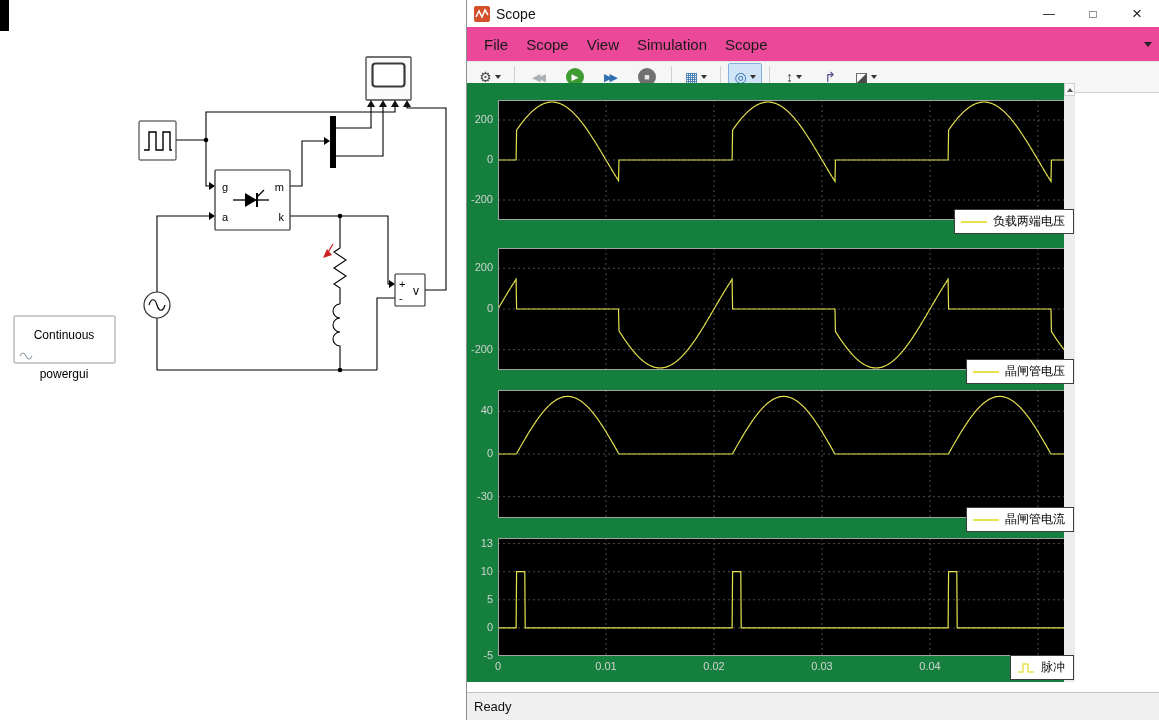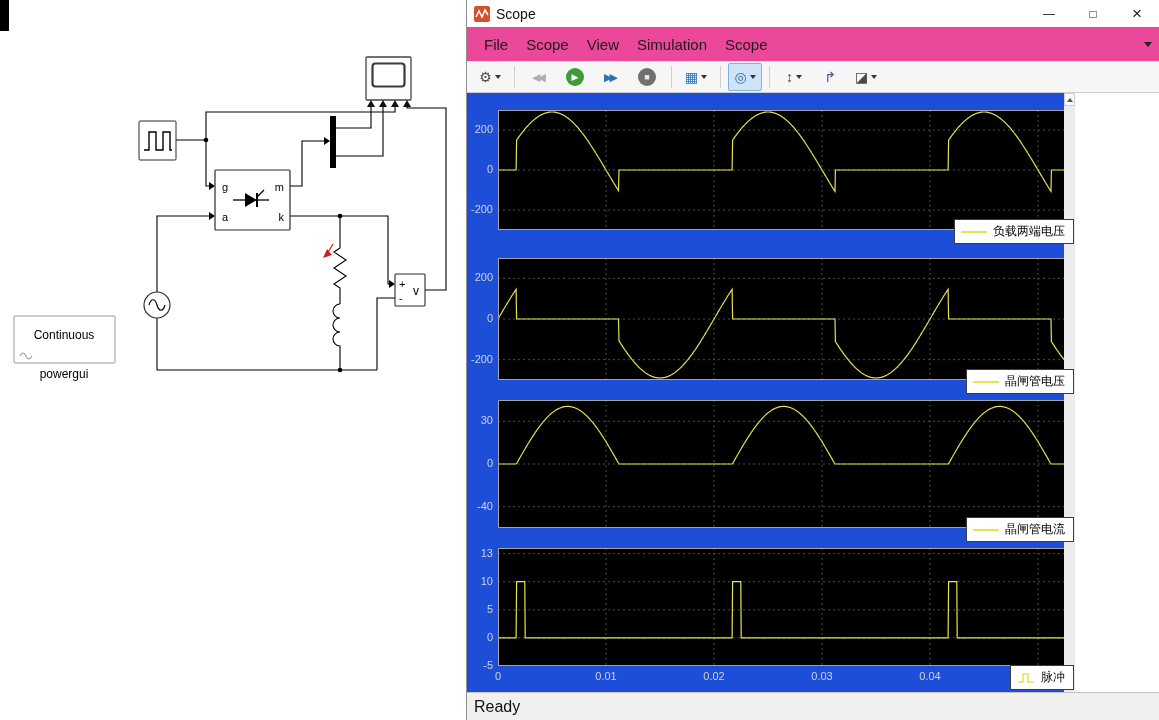--- a/index.html
+++ b/index.html
@@ -28,36 +28,36 @@
           border:1px solid transparent;border-radius:2px;padding:0 3px}
   .tb-btn.selected{background:#cfe4f7;border-color:#7fb2e0}
   .tb-glyph{font-size:14px;line-height:1}
   .tb-glyph.tight{letter-spacing:-3px;font-size:11px;margin-right:3px}
   .tb-caret{width:0;height:0;border-left:3.5px solid transparent;border-right:3.5px solid transparent;
             border-top:4px solid #333;margin-left:3px}
   .tb-sep{width:1px;height:22px;background:#d0d0d0;margin:0 5px}
   .tb-circle{width:18px;height:18px;border-radius:50%;display:flex;align-items:center;justify-content:center;
              font-size:9px;color:#fff}
 
-  .canvas{position:absolute;left:0;top:93px;width:608px;height:599px;background:#1d4ed8;overflow:hidden}
+  .canvas{position:absolute;left:0;top:83px;width:608px;height:599px;background:#15803d;overflow:hidden}
   .ylabel{position:absolute;width:28px;text-align:right;font-size:11px;color:#d2d2d2}
   .xlabel{position:absolute;width:44px;text-align:center;font-size:11px;color:#d2d2d2}
   .legend{position:absolute;right:1px;background:#fff;border:1px solid #3c3c3c;display:flex;align-items:center;
           gap:6px;padding:3px 8px 3px 6px;z-index:5}
   .legend-line{display:inline-block;width:26px;height:0;border-top:2px solid #e6e34e}
   .legend-text{font-size:12px;color:#000;white-space:nowrap}
   .scrollbar{position:absolute;right:0;top:0;width:11px;height:599px;background:#ececec;z-index:2}
   .sb-arrow{height:13px;background:#f8f8f8;border:1px solid #cfcfcf;box-sizing:border-box;
             display:flex;align-items:center;justify-content:center}
   .sb-tri{width:0;height:0;border-left:3px solid transparent;border-right:3px solid transparent;
           border-bottom:4px solid #555}
 
   .statusbar{position:absolute;left:0;bottom:0;width:693px;height:28px;background:#f0f0f0;
              border-top:1px solid #c4c4c4;display:flex;align-items:center;box-sizing:border-box;
-             font-size:16px;color:#111}
+             font-size:13px;color:#111}
   .status-ready{padding-left:7px}
   .status-cells{margin-left:auto;display:flex;height:100%}
   .status-cell{display:flex;align-items:center;padding:0 9px;border-left:1px solid #a0a0a0;background:#f0f0f0}
 </style>
 </head>
 <body>
 
 <div class="model-area">
   <svg id="model-svg" width="466" height="720">
     <rect x="0" y="0" width="9" height="31" fill="#000"></rect>
@@ -270,23 +270,23 @@
         <line x1="216.00000000000003" y1="0" x2="216.00000000000003" y2="128" stroke="#4c4c4c" stroke-dasharray="2 3"></line>
         <line x1="324" y1="0" x2="324" y2="128" stroke="#4c4c4c" stroke-dasharray="2 3"></line>
         <line x1="432.00000000000006" y1="0" x2="432.00000000000006" y2="128" stroke="#4c4c4c" stroke-dasharray="2 3"></line>
         <line x1="540" y1="0" x2="540" y2="128" stroke="#4c4c4c" stroke-dasharray="2 3"></line>
         <line x1="0" y1="21.333333333333332" x2="648" y2="21.333333333333332" stroke="#4c4c4c" stroke-dasharray="2 3"></line>
         <line x1="0" y1="64" x2="648" y2="64" stroke="#4c4c4c" stroke-dasharray="2 3"></line>
         <line x1="0" y1="106.66666666666667" x2="648" y2="106.66666666666667" stroke="#4c4c4c" stroke-dasharray="2 3"></line>
         <path d="M0.0,64.0L0.4,64.0L0.9,64.0L1.3,64.0L1.7,64.0L2.2,64.0L2.6,64.0L3.0,64.0L3.5,64.0L3.9,64.0L4.3,64.0L4.8,64.0L5.2,64.0L5.6,64.0L6.0,64.0L6.5,64.0L6.9,64.0L7.3,64.0L7.8,64.0L8.2,64.0L8.6,64.0L9.1,64.0L9.5,64.0L9.9,64.0L10.4,64.0L10.8,64.0L11.2,64.0L11.7,64.0L12.1,64.0L12.5,64.0L13.0,64.0L13.4,64.0L13.8,64.0L14.3,64.0L14.7,64.0L15.1,64.0L15.6,64.0L16.0,64.0L16.4,64.0L16.8,64.0L17.3,64.0L17.7,64.0L18.1,64.0L18.6,63.6L19.0,62.9L19.4,62.1L19.9,61.3L20.3,60.6L20.7,59.8L21.2,59.1L21.6,58.3L22.0,57.5L22.5,56.8L22.9,56.0L23.3,55.3L23.8,54.5L24.2,53.8L24.6,53.0L25.1,52.3L25.5,51.5L25.9,50.8L26.4,50.0L26.8,49.3L27.2,48.6L27.6,47.8L28.1,47.1L28.5,46.4L28.9,45.7L29.4,44.9L29.8,44.2L30.2,43.5L30.7,42.8L31.1,42.1L31.5,41.4L32.0,40.7L32.4,40.0L32.8,39.3L33.3,38.6L33.7,37.9L34.1,37.3L34.6,36.6L35.0,35.9L35.4,35.3L35.9,34.6L36.3,33.9L36.7,33.3L37.2,32.7L37.6,32.0L38.0,31.4L38.4,30.8L38.9,30.1L39.3,29.5L39.7,28.9L40.2,28.3L40.6,27.7L41.0,27.1L41.5,26.6L41.9,26.0L42.3,25.4L42.8,24.8L43.2,24.3L43.6,23.7L44.1,23.2L44.5,22.7L44.9,22.1L45.4,21.6L45.8,21.1L46.2,20.6L46.7,20.1L47.1,19.6L47.5,19.1L48.0,18.7L48.4,18.2L48.8,17.7L49.2,17.3L49.7,16.8L50.1,16.4L50.5,16.0L51.0,15.6L51.4,15.2L51.8,14.8L52.3,14.4L52.7,14.0L53.1,13.6L53.6,13.3L54.0,12.9L54.4,12.5L54.9,12.2L55.3,11.9L55.7,11.6L56.2,11.3L56.6,11.0L57.0,10.7L57.5,10.4L57.9,10.1L58.3,9.8L58.8,9.6L59.2,9.3L59.6,9.1L60.0,8.9L60.5,8.7L60.9,8.5L61.3,8.3L61.8,8.1L62.2,7.9L62.6,7.7L63.1,7.6L63.5,7.4L63.9,7.3L64.4,7.2L64.8,7.0L65.2,6.9L65.7,6.8L66.1,6.7L66.5,6.7L67.0,6.6L67.4,6.5L67.8,6.5L68.3,6.5L68.7,6.4L69.1,6.4L69.6,6.4L70.0,6.4L70.4,6.4L70.8,6.4L71.3,6.5L71.7,6.5L72.1,6.6L72.6,6.6L73.0,6.7L73.4,6.8L73.9,6.9L74.3,7.0L74.7,7.1L75.2,7.2L75.6,7.4L76.0,7.5L76.5,7.6L76.9,7.8L77.3,8.0L77.8,8.2L78.2,8.4L78.6,8.6L79.1,8.8L79.5,9.0L79.9,9.2L80.4,9.5L80.8,9.7L81.2,10.0L81.6,10.2L82.1,10.5L82.5,10.8L82.9,11.1L83.4,11.4L83.8,11.7L84.2,12.0L84.7,12.4L85.1,12.7L85.5,13.1L86.0,13.4L86.4,13.8L86.8,14.2L87.3,14.6L87.7,15.0L88.1,15.4L88.6,15.8L89.0,16.2L89.4,16.6L89.9,17.1L90.3,17.5L90.7,18.0L91.2,18.4L91.6,18.9L92.0,19.4L92.4,19.9L92.9,20.4L93.3,20.9L93.7,21.4L94.2,21.9L94.6,22.4L95.0,22.9L95.5,23.5L95.9,24.0L96.3,24.6L96.8,25.1L97.2,25.7L97.6,26.3L98.1,26.8L98.5,27.4L98.9,28.0L99.4,28.6L99.8,29.2L100.2,29.8L100.7,30.5L101.1,31.1L101.5,31.7L102.0,32.3L102.4,33.0L102.8,33.6L103.2,34.3L103.7,34.9L104.1,35.6L104.5,36.3L105.0,36.9L105.4,37.6L105.8,38.3L106.3,39.0L106.7,39.6L107.1,40.3L107.6,41.0L108.0,41.7L108.4,42.4L108.9,43.2L109.3,43.9L109.7,44.6L110.2,45.3L110.6,46.0L111.0,46.7L111.5,47.5L111.9,48.2L112.3,48.9L112.8,49.7L113.2,50.4L113.6,51.2L114.0,51.9L114.5,52.6L114.9,53.4L115.3,54.1L115.8,54.9L116.2,55.6L116.6,56.4L117.1,57.2L117.5,57.9L117.9,58.7L118.4,59.4L118.8,60.2L119.2,61.0L119.7,61.7L120.1,62.5L120.5,63.2L121.0,64.0L121.4,64.0L121.8,64.0L122.3,64.0L122.7,64.0L123.1,64.0L123.6,64.0L124.0,64.0L124.4,64.0L124.8,64.0L125.3,64.0L125.7,64.0L126.1,64.0L126.6,64.0L127.0,64.0L127.4,64.0L127.9,64.0L128.3,64.0L128.7,64.0L129.2,64.0L129.6,64.0L130.0,64.0L130.5,64.0L130.9,64.0L131.3,64.0L131.8,64.0L132.2,64.0L132.6,64.0L133.1,64.0L133.5,64.0L133.9,64.0L134.4,64.0L134.8,64.0L135.2,64.0L135.6,64.0L136.1,64.0L136.5,64.0L136.9,64.0L137.4,64.0L137.8,64.0L138.2,64.0L138.7,64.0L139.1,64.0L139.5,64.0L140.0,64.0L140.4,64.0L140.8,64.0L141.3,64.0L141.7,64.0L142.1,64.0L142.6,64.0L143.0,64.0L143.4,64.0L143.9,64.0L144.3,64.0L144.7,64.0L145.2,64.0L145.6,64.0L146.0,64.0L146.4,64.0L146.9,64.0L147.3,64.0L147.7,64.0L148.2,64.0L148.6,64.0L149.0,64.0L149.5,64.0L149.9,64.0L150.3,64.0L150.8,64.0L151.2,64.0L151.6,64.0L152.1,64.0L152.5,64.0L152.9,64.0L153.4,64.0L153.8,64.0L154.2,64.0L154.7,64.0L155.1,64.0L155.5,64.0L156.0,64.0L156.4,64.0L156.8,64.0L157.2,64.0L157.7,64.0L158.1,64.0L158.5,64.0L159.0,64.0L159.4,64.0L159.8,64.0L160.3,64.0L160.7,64.0L161.1,64.0L161.6,64.0L162.0,64.0L162.4,64.0L162.9,64.0L163.3,64.0L163.7,64.0L164.2,64.0L164.6,64.0L165.0,64.0L165.5,64.0L165.9,64.0L166.3,64.0L166.8,64.0L167.2,64.0L167.6,64.0L168.0,64.0L168.5,64.0L168.9,64.0L169.3,64.0L169.8,64.0L170.2,64.0L170.6,64.0L171.1,64.0L171.5,64.0L171.9,64.0L172.4,64.0L172.8,64.0L173.2,64.0L173.7,64.0L174.1,64.0L174.5,64.0L175.0,64.0L175.4,64.0L175.8,64.0L176.3,64.0L176.7,64.0L177.1,64.0L177.6,64.0L178.0,64.0L178.4,64.0L178.8,64.0L179.3,64.0L179.7,64.0L180.1,64.0L180.6,64.0L181.0,64.0L181.4,64.0L181.9,64.0L182.3,64.0L182.7,64.0L183.2,64.0L183.6,64.0L184.0,64.0L184.5,64.0L184.9,64.0L185.3,64.0L185.8,64.0L186.2,64.0L186.6,64.0L187.1,64.0L187.5,64.0L187.9,64.0L188.4,64.0L188.8,64.0L189.2,64.0L189.6,64.0L190.1,64.0L190.5,64.0L190.9,64.0L191.4,64.0L191.8,64.0L192.2,64.0L192.7,64.0L193.1,64.0L193.5,64.0L194.0,64.0L194.4,64.0L194.8,64.0L195.3,64.0L195.7,64.0L196.1,64.0L196.6,64.0L197.0,64.0L197.4,64.0L197.9,64.0L198.3,64.0L198.7,64.0L199.2,64.0L199.6,64.0L200.0,64.0L200.4,64.0L200.9,64.0L201.3,64.0L201.7,64.0L202.2,64.0L202.6,64.0L203.0,64.0L203.5,64.0L203.9,64.0L204.3,64.0L204.8,64.0L205.2,64.0L205.6,64.0L206.1,64.0L206.5,64.0L206.9,64.0L207.4,64.0L207.8,64.0L208.2,64.0L208.7,64.0L209.1,64.0L209.5,64.0L210.0,64.0L210.4,64.0L210.8,64.0L211.2,64.0L211.7,64.0L212.1,64.0L212.5,64.0L213.0,64.0L213.4,64.0L213.8,64.0L214.3,64.0L214.7,64.0L215.1,64.0L215.6,64.0L216.0,64.0L216.4,64.0L216.9,64.0L217.3,64.0L217.7,64.0L218.2,64.0L218.6,64.0L219.0,64.0L219.5,64.0L219.9,64.0L220.3,64.0L220.8,64.0L221.2,64.0L221.6,64.0L222.0,64.0L222.5,64.0L222.9,64.0L223.3,64.0L223.8,64.0L224.2,64.0L224.6,64.0L225.1,64.0L225.5,64.0L225.9,64.0L226.4,64.0L226.8,64.0L227.2,64.0L227.7,64.0L228.1,64.0L228.5,64.0L229.0,64.0L229.4,64.0L229.8,64.0L230.3,64.0L230.7,64.0L231.1,64.0L231.6,64.0L232.0,64.0L232.4,64.0L232.8,64.0L233.3,64.0L233.7,64.0L234.1,64.0L234.6,63.6L235.0,62.9L235.4,62.1L235.9,61.3L236.3,60.6L236.7,59.8L237.2,59.1L237.6,58.3L238.0,57.5L238.5,56.8L238.9,56.0L239.3,55.3L239.8,54.5L240.2,53.8L240.6,53.0L241.1,52.3L241.5,51.5L241.9,50.8L242.4,50.0L242.8,49.3L243.2,48.6L243.6,47.8L244.1,47.1L244.5,46.4L244.9,45.7L245.4,44.9L245.8,44.2L246.2,43.5L246.7,42.8L247.1,42.1L247.5,41.4L248.0,40.7L248.4,40.0L248.8,39.3L249.3,38.6L249.7,37.9L250.1,37.3L250.6,36.6L251.0,35.9L251.4,35.3L251.9,34.6L252.3,33.9L252.7,33.3L253.2,32.7L253.6,32.0L254.0,31.4L254.4,30.8L254.9,30.1L255.3,29.5L255.7,28.9L256.2,28.3L256.6,27.7L257.0,27.1L257.5,26.6L257.9,26.0L258.3,25.4L258.8,24.8L259.2,24.3L259.6,23.7L260.1,23.2L260.5,22.7L260.9,22.1L261.4,21.6L261.8,21.1L262.2,20.6L262.7,20.1L263.1,19.6L263.5,19.1L264.0,18.7L264.4,18.2L264.8,17.7L265.2,17.3L265.7,16.8L266.1,16.4L266.5,16.0L267.0,15.6L267.4,15.2L267.8,14.8L268.3,14.4L268.7,14.0L269.1,13.6L269.6,13.3L270.0,12.9L270.4,12.5L270.9,12.2L271.3,11.9L271.7,11.6L272.2,11.3L272.6,11.0L273.0,10.7L273.5,10.4L273.9,10.1L274.3,9.8L274.8,9.6L275.2,9.3L275.6,9.1L276.0,8.9L276.5,8.7L276.9,8.5L277.3,8.3L277.8,8.1L278.2,7.9L278.6,7.7L279.1,7.6L279.5,7.4L279.9,7.3L280.4,7.2L280.8,7.0L281.2,6.9L281.7,6.8L282.1,6.7L282.5,6.7L283.0,6.6L283.4,6.5L283.8,6.5L284.3,6.5L284.7,6.4L285.1,6.4L285.6,6.4L286.0,6.4L286.4,6.4L286.8,6.4L287.3,6.5L287.7,6.5L288.1,6.6L288.6,6.6L289.0,6.7L289.4,6.8L289.9,6.9L290.3,7.0L290.7,7.1L291.2,7.2L291.6,7.4L292.0,7.5L292.5,7.6L292.9,7.8L293.3,8.0L293.8,8.2L294.2,8.4L294.6,8.6L295.1,8.8L295.5,9.0L295.9,9.2L296.4,9.5L296.8,9.7L297.2,10.0L297.6,10.2L298.1,10.5L298.5,10.8L298.9,11.1L299.4,11.4L299.8,11.7L300.2,12.0L300.7,12.4L301.1,12.7L301.5,13.1L302.0,13.4L302.4,13.8L302.8,14.2L303.3,14.6L303.7,15.0L304.1,15.4L304.6,15.8L305.0,16.2L305.4,16.6L305.9,17.1L306.3,17.5L306.7,18.0L307.2,18.4L307.6,18.9L308.0,19.4L308.4,19.9L308.9,20.4L309.3,20.9L309.7,21.4L310.2,21.9L310.6,22.4L311.0,22.9L311.5,23.5L311.9,24.0L312.3,24.6L312.8,25.1L313.2,25.7L313.6,26.3L314.1,26.8L314.5,27.4L314.9,28.0L315.4,28.6L315.8,29.2L316.2,29.8L316.7,30.5L317.1,31.1L317.5,31.7L318.0,32.3L318.4,33.0L318.8,33.6L319.2,34.3L319.7,34.9L320.1,35.6L320.5,36.3L321.0,36.9L321.4,37.6L321.8,38.3L322.3,39.0L322.7,39.6L323.1,40.3L323.6,41.0L324.0,41.7L324.4,42.4L324.9,43.2L325.3,43.9L325.7,44.6L326.2,45.3L326.6,46.0L327.0,46.7L327.5,47.5L327.9,48.2L328.3,48.9L328.8,49.7L329.2,50.4L329.6,51.2L330.0,51.9L330.5,52.6L330.9,53.4L331.3,54.1L331.8,54.9L332.2,55.6L332.6,56.4L333.1,57.2L333.5,57.9L333.9,58.7L334.4,59.4L334.8,60.2L335.2,61.0L335.7,61.7L336.1,62.5L336.5,63.2L337.0,64.0L337.4,64.0L337.8,64.0L338.3,64.0L338.7,64.0L339.1,64.0L339.6,64.0L340.0,64.0L340.4,64.0L340.8,64.0L341.3,64.0L341.7,64.0L342.1,64.0L342.6,64.0L343.0,64.0L343.4,64.0L343.9,64.0L344.3,64.0L344.7,64.0L345.2,64.0L345.6,64.0L346.0,64.0L346.5,64.0L346.9,64.0L347.3,64.0L347.8,64.0L348.2,64.0L348.6,64.0L349.1,64.0L349.5,64.0L349.9,64.0L350.4,64.0L350.8,64.0L351.2,64.0L351.6,64.0L352.1,64.0L352.5,64.0L352.9,64.0L353.4,64.0L353.8,64.0L354.2,64.0L354.7,64.0L355.1,64.0L355.5,64.0L356.0,64.0L356.4,64.0L356.8,64.0L357.3,64.0L357.7,64.0L358.1,64.0L358.6,64.0L359.0,64.0L359.4,64.0L359.9,64.0L360.3,64.0L360.7,64.0L361.2,64.0L361.6,64.0L362.0,64.0L362.4,64.0L362.9,64.0L363.3,64.0L363.7,64.0L364.2,64.0L364.6,64.0L365.0,64.0L365.5,64.0L365.9,64.0L366.3,64.0L366.8,64.0L367.2,64.0L367.6,64.0L368.1,64.0L368.5,64.0L368.9,64.0L369.4,64.0L369.8,64.0L370.2,64.0L370.7,64.0L371.1,64.0L371.5,64.0L372.0,64.0L372.4,64.0L372.8,64.0L373.2,64.0L373.7,64.0L374.1,64.0L374.5,64.0L375.0,64.0L375.4,64.0L375.8,64.0L376.3,64.0L376.7,64.0L377.1,64.0L377.6,64.0L378.0,64.0L378.4,64.0L378.9,64.0L379.3,64.0L379.7,64.0L380.2,64.0L380.6,64.0L381.0,64.0L381.5,64.0L381.9,64.0L382.3,64.0L382.8,64.0L383.2,64.0L383.6,64.0L384.0,64.0L384.5,64.0L384.9,64.0L385.3,64.0L385.8,64.0L386.2,64.0L386.6,64.0L387.1,64.0L387.5,64.0L387.9,64.0L388.4,64.0L388.8,64.0L389.2,64.0L389.7,64.0L390.1,64.0L390.5,64.0L391.0,64.0L391.4,64.0L391.8,64.0L392.3,64.0L392.7,64.0L393.1,64.0L393.6,64.0L394.0,64.0L394.4,64.0L394.8,64.0L395.3,64.0L395.7,64.0L396.1,64.0L396.6,64.0L397.0,64.0L397.4,64.0L397.9,64.0L398.3,64.0L398.7,64.0L399.2,64.0L399.6,64.0L400.0,64.0L400.5,64.0L400.9,64.0L401.3,64.0L401.8,64.0L402.2,64.0L402.6,64.0L403.1,64.0L403.5,64.0L403.9,64.0L404.4,64.0L404.8,64.0L405.2,64.0L405.6,64.0L406.1,64.0L406.5,64.0L406.9,64.0L407.4,64.0L407.8,64.0L408.2,64.0L408.7,64.0L409.1,64.0L409.5,64.0L410.0,64.0L410.4,64.0L410.8,64.0L411.3,64.0L411.7,64.0L412.1,64.0L412.6,64.0L413.0,64.0L413.4,64.0L413.9,64.0L414.3,64.0L414.7,64.0L415.2,64.0L415.6,64.0L416.0,64.0L416.4,64.0L416.9,64.0L417.3,64.0L417.7,64.0L418.2,64.0L418.6,64.0L419.0,64.0L419.5,64.0L419.9,64.0L420.3,64.0L420.8,64.0L421.2,64.0L421.6,64.0L422.1,64.0L422.5,64.0L422.9,64.0L423.4,64.0L423.8,64.0L424.2,64.0L424.7,64.0L425.1,64.0L425.5,64.0L426.0,64.0L426.4,64.0L426.8,64.0L427.2,64.0L427.7,64.0L428.1,64.0L428.5,64.0L429.0,64.0L429.4,64.0L429.8,64.0L430.3,64.0L430.7,64.0L431.1,64.0L431.6,64.0L432.0,64.0L432.4,64.0L432.9,64.0L433.3,64.0L433.7,64.0L434.2,64.0L434.6,64.0L435.0,64.0L435.5,64.0L435.9,64.0L436.3,64.0L436.8,64.0L437.2,64.0L437.6,64.0L438.0,64.0L438.5,64.0L438.9,64.0L439.3,64.0L439.8,64.0L440.2,64.0L440.6,64.0L441.1,64.0L441.5,64.0L441.9,64.0L442.4,64.0L442.8,64.0L443.2,64.0L443.7,64.0L444.1,64.0L444.5,64.0L445.0,64.0L445.4,64.0L445.8,64.0L446.3,64.0L446.7,64.0L447.1,64.0L447.6,64.0L448.0,64.0L448.4,64.0L448.8,64.0L449.3,64.0L449.7,64.0L450.1,64.0L450.6,63.6L451.0,62.9L451.4,62.1L451.9,61.3L452.3,60.6L452.7,59.8L453.2,59.1L453.6,58.3L454.0,57.5L454.5,56.8L454.9,56.0L455.3,55.3L455.8,54.5L456.2,53.8L456.6,53.0L457.1,52.3L457.5,51.5L457.9,50.8L458.4,50.0L458.8,49.3L459.2,48.6L459.6,47.8L460.1,47.1L460.5,46.4L460.9,45.7L461.4,44.9L461.8,44.2L462.2,43.5L462.7,42.8L463.1,42.1L463.5,41.4L464.0,40.7L464.4,40.0L464.8,39.3L465.3,38.6L465.7,37.9L466.1,37.3L466.6,36.6L467.0,35.9L467.4,35.3L467.9,34.6L468.3,33.9L468.7,33.3L469.2,32.7L469.6,32.0L470.0,31.4L470.4,30.8L470.9,30.1L471.3,29.5L471.7,28.9L472.2,28.3L472.6,27.7L473.0,27.1L473.5,26.6L473.9,26.0L474.3,25.4L474.8,24.8L475.2,24.3L475.6,23.7L476.1,23.2L476.5,22.7L476.9,22.1L477.4,21.6L477.8,21.1L478.2,20.6L478.7,20.1L479.1,19.6L479.5,19.1L480.0,18.7L480.4,18.2L480.8,17.7L481.2,17.3L481.7,16.8L482.1,16.4L482.5,16.0L483.0,15.6L483.4,15.2L483.8,14.8L484.3,14.4L484.7,14.0L485.1,13.6L485.6,13.3L486.0,12.9L486.4,12.5L486.9,12.2L487.3,11.9L487.7,11.6L488.2,11.3L488.6,11.0L489.0,10.7L489.5,10.4L489.9,10.1L490.3,9.8L490.8,9.6L491.2,9.3L491.6,9.1L492.0,8.9L492.5,8.7L492.9,8.5L493.3,8.3L493.8,8.1L494.2,7.9L494.6,7.7L495.1,7.6L495.5,7.4L495.9,7.3L496.4,7.2L496.8,7.0L497.2,6.9L497.7,6.8L498.1,6.7L498.5,6.7L499.0,6.6L499.4,6.5L499.8,6.5L500.3,6.5L500.7,6.4L501.1,6.4L501.6,6.4L502.0,6.4L502.4,6.4L502.8,6.4L503.3,6.5L503.7,6.5L504.1,6.6L504.6,6.6L505.0,6.7L505.4,6.8L505.9,6.9L506.3,7.0L506.7,7.1L507.2,7.2L507.6,7.4L508.0,7.5L508.5,7.6L508.9,7.8L509.3,8.0L509.8,8.2L510.2,8.4L510.6,8.6L511.1,8.8L511.5,9.0L511.9,9.2L512.4,9.5L512.8,9.7L513.2,10.0L513.6,10.2L514.1,10.5L514.5,10.8L514.9,11.1L515.4,11.4L515.8,11.7L516.2,12.0L516.7,12.4L517.1,12.7L517.5,13.1L518.0,13.4L518.4,13.8L518.8,14.2L519.3,14.6L519.7,15.0L520.1,15.4L520.6,15.8L521.0,16.2L521.4,16.6L521.9,17.1L522.3,17.5L522.7,18.0L523.2,18.4L523.6,18.9L524.0,19.4L524.4,19.9L524.9,20.4L525.3,20.9L525.7,21.4L526.2,21.9L526.6,22.4L527.0,22.9L527.5,23.5L527.9,24.0L528.3,24.6L528.8,25.1L529.2,25.7L529.6,26.3L530.1,26.8L530.5,27.4L530.9,28.0L531.4,28.6L531.8,29.2L532.2,29.8L532.7,30.5L533.1,31.1L533.5,31.7L534.0,32.3L534.4,33.0L534.8,33.6L535.2,34.3L535.7,34.9L536.1,35.6L536.5,36.3L537.0,36.9L537.4,37.6L537.8,38.3L538.3,39.0L538.7,39.6L539.1,40.3L539.6,41.0L540.0,41.7L540.4,42.4L540.9,43.2L541.3,43.9L541.7,44.6L542.2,45.3L542.6,46.0L543.0,46.7L543.5,47.5L543.9,48.2L544.3,48.9L544.8,49.7L545.2,50.4L545.6,51.2L546.0,51.9L546.5,52.6L546.9,53.4L547.3,54.1L547.8,54.9L548.2,55.6L548.6,56.4L549.1,57.2L549.5,57.9L549.9,58.7L550.4,59.4L550.8,60.2L551.2,61.0L551.7,61.7L552.1,62.5L552.5,63.2L553.0,64.0L553.4,64.0L553.8,64.0L554.3,64.0L554.7,64.0L555.1,64.0L555.6,64.0L556.0,64.0L556.4,64.0L556.8,64.0L557.3,64.0L557.7,64.0L558.1,64.0L558.6,64.0L559.0,64.0L559.4,64.0L559.9,64.0L560.3,64.0L560.7,64.0L561.2,64.0L561.6,64.0L562.0,64.0L562.5,64.0L562.9,64.0L563.3,64.0L563.8,64.0L564.2,64.0L564.6,64.0L565.1,64.0L565.5,64.0L565.9,64.0L566.4,64.0L566.8,64.0L567.2,64.0L567.6,64.0L568.1,64.0L568.5,64.0L568.9,64.0L569.4,64.0L569.8,64.0L570.2,64.0L570.7,64.0L571.1,64.0L571.5,64.0L572.0,64.0L572.4,64.0L572.8,64.0L573.3,64.0L573.7,64.0L574.1,64.0L574.6,64.0L575.0,64.0L575.4,64.0L575.9,64.0L576.3,64.0L576.7,64.0L577.2,64.0L577.6,64.0L578.0,64.0L578.4,64.0L578.9,64.0L579.3,64.0L579.7,64.0L580.2,64.0L580.6,64.0L581.0,64.0L581.5,64.0L581.9,64.0L582.3,64.0L582.8,64.0L583.2,64.0L583.6,64.0L584.1,64.0L584.5,64.0L584.9,64.0L585.4,64.0L585.8,64.0L586.2,64.0L586.7,64.0L587.1,64.0L587.5,64.0L588.0,64.0L588.4,64.0L588.8,64.0L589.2,64.0L589.7,64.0L590.1,64.0L590.5,64.0L591.0,64.0L591.4,64.0L591.8,64.0L592.3,64.0L592.7,64.0L593.1,64.0L593.6,64.0L594.0,64.0L594.4,64.0L594.9,64.0L595.3,64.0L595.7,64.0L596.2,64.0L596.6,64.0L597.0,64.0L597.5,64.0L597.9,64.0L598.3,64.0L598.8,64.0L599.2,64.0L599.6,64.0L600.0,64.0L600.5,64.0L600.9,64.0L601.3,64.0L601.8,64.0L602.2,64.0L602.6,64.0L603.1,64.0L603.5,64.0L603.9,64.0L604.4,64.0L604.8,64.0L605.2,64.0L605.7,64.0L606.1,64.0L606.5,64.0L607.0,64.0L607.4,64.0L607.8,64.0L608.3,64.0L608.7,64.0L609.1,64.0L609.6,64.0L610.0,64.0L610.4,64.0L610.8,64.0L611.3,64.0L611.7,64.0L612.1,64.0L612.6,64.0L613.0,64.0L613.4,64.0L613.9,64.0L614.3,64.0L614.7,64.0L615.2,64.0L615.6,64.0L616.0,64.0L616.5,64.0L616.9,64.0L617.3,64.0L617.8,64.0L618.2,64.0L618.6,64.0L619.1,64.0L619.5,64.0L619.9,64.0L620.4,64.0L620.8,64.0L621.2,64.0L621.6,64.0L622.1,64.0L622.5,64.0L622.9,64.0L623.4,64.0L623.8,64.0L624.2,64.0L624.7,64.0L625.1,64.0L625.5,64.0L626.0,64.0L626.4,64.0L626.8,64.0L627.3,64.0L627.7,64.0L628.1,64.0L628.6,64.0L629.0,64.0L629.4,64.0L629.9,64.0L630.3,64.0L630.7,64.0L631.2,64.0L631.6,64.0L632.0,64.0L632.4,64.0L632.9,64.0L633.3,64.0L633.7,64.0L634.2,64.0L634.6,64.0L635.0,64.0L635.5,64.0L635.9,64.0L636.3,64.0L636.8,64.0L637.2,64.0L637.6,64.0L638.1,64.0L638.5,64.0L638.9,64.0L639.4,64.0L639.8,64.0L640.2,64.0L640.7,64.0L641.1,64.0L641.5,64.0L642.0,64.0L642.4,64.0L642.8,64.0L643.2,64.0L643.7,64.0L644.1,64.0L644.5,64.0L645.0,64.0L645.4,64.0L645.8,64.0L646.3,64.0L646.7,64.0L647.1,64.0L647.6,64.0L648.0,64.0" fill="none" stroke="#e6e34e" stroke-width="1.2"></path>
         <rect x="0.5" y="0.5" width="647" height="127" fill="none" stroke="#a3a3a3"></rect>
       </svg>
-      <div class="ylabel" style="left: -2px; top: 321.333px; color: rgb(210, 210, 210);">30</div>
+      <div class="ylabel" style="left: -2px; top: 321.333px; color: rgb(210, 210, 210);">40</div>
       <div class="ylabel" style="left: -2px; top: 364px; color: rgb(210, 210, 210);">0</div>
-      <div class="ylabel" style="left: -2px; top: 406.667px; color: rgb(210, 210, 210);">-40</div>
+      <div class="ylabel" style="left: -2px; top: 406.667px; color: rgb(210, 210, 210);">-30</div>
       <div class="legend" style="top: 424px; background: rgb(255, 255, 255); align-items: center;">
         <span class="legend-line" style="border-top-color: rgb(230, 227, 78);"></span>
         <span class="legend-text" style="color: rgb(0, 0, 0);">晶闸管电流</span>
       </div>
       <svg width="648" height="118" style="position: absolute; left: 31px; top: 455px;">
         <rect x="0" y="0" width="648" height="118" fill="#000000"></rect>
         <line x1="108.00000000000001" y1="0" x2="108.00000000000001" y2="118" stroke="#4c4c4c" stroke-dasharray="2 3"></line>
         <line x1="216.00000000000003" y1="0" x2="216.00000000000003" y2="118" stroke="#4c4c4c" stroke-dasharray="2 3"></line>
         <line x1="324" y1="0" x2="324" y2="118" stroke="#4c4c4c" stroke-dasharray="2 3"></line>
         <line x1="432.00000000000006" y1="0" x2="432.00000000000006" y2="118" stroke="#4c4c4c" stroke-dasharray="2 3"></line>

